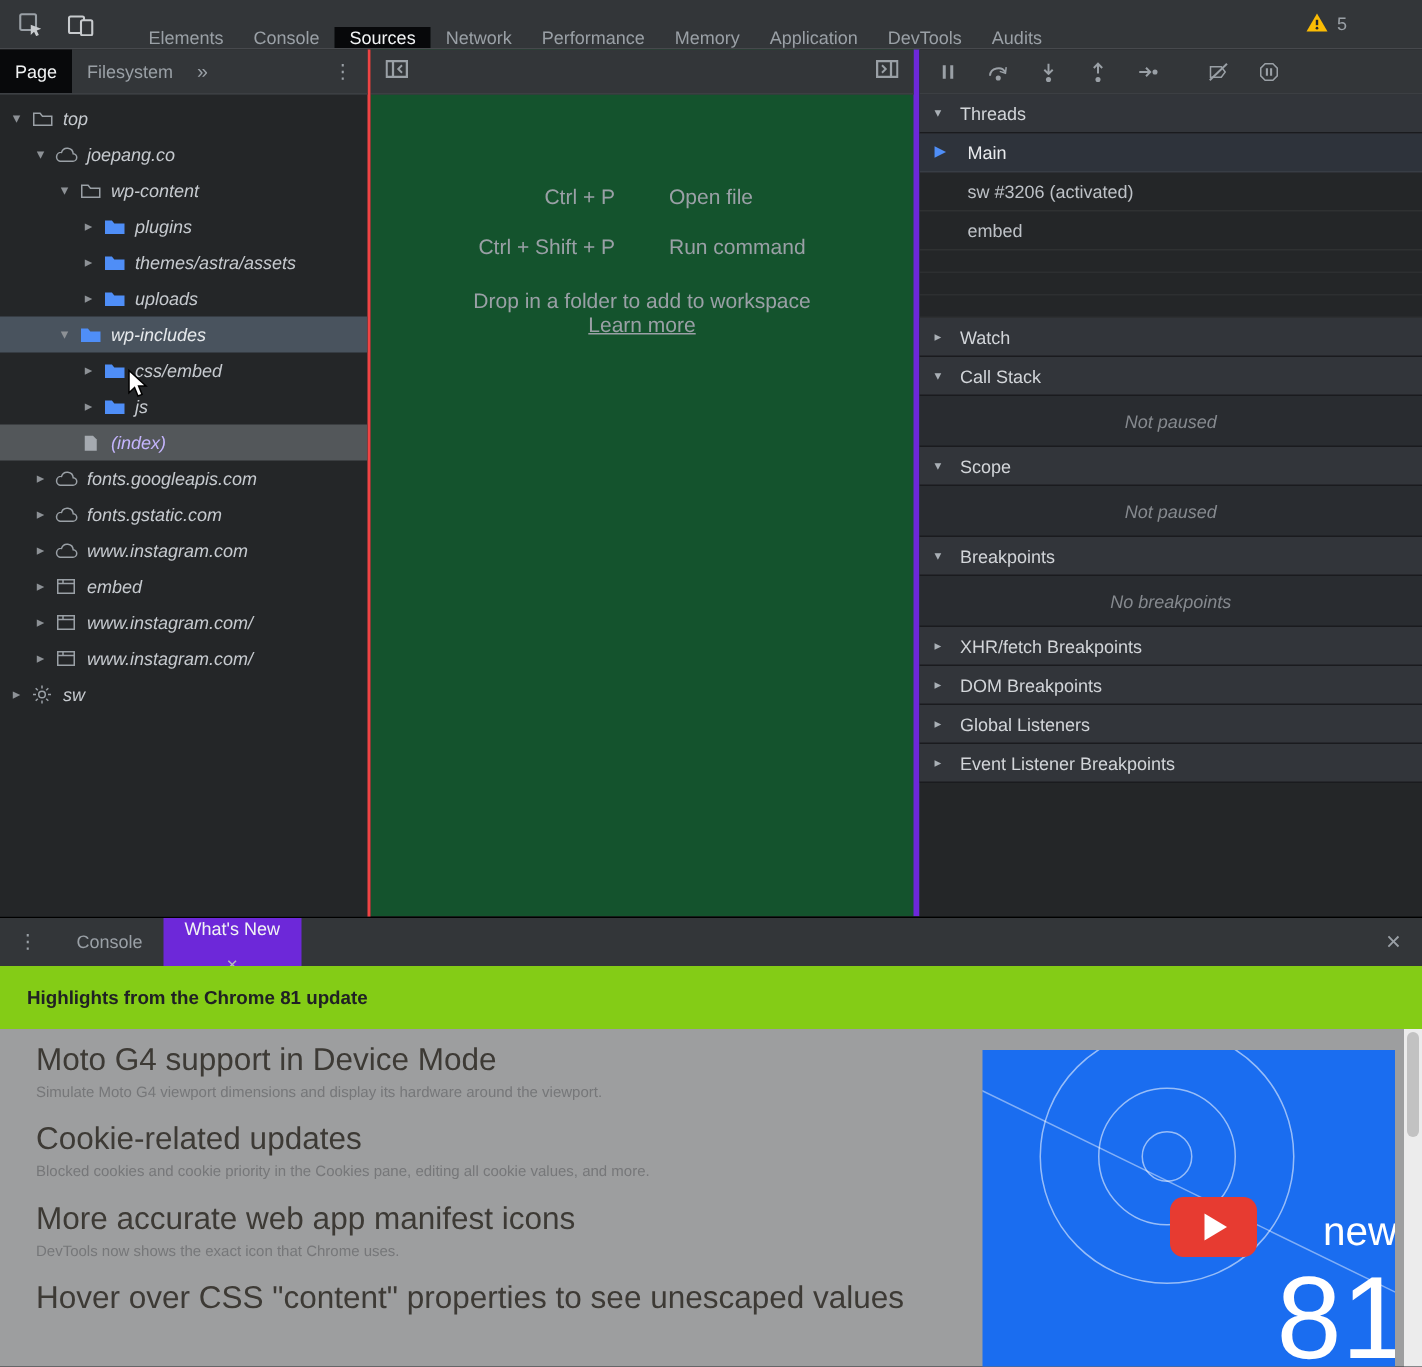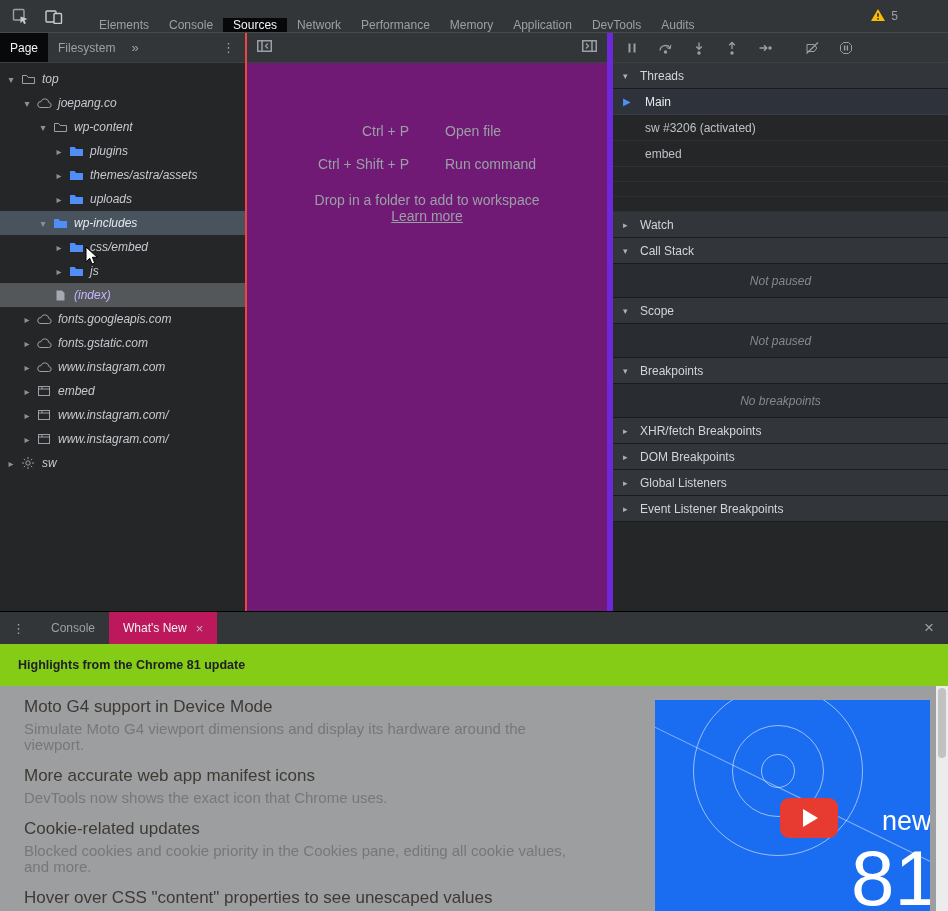--- a/index.html
+++ b/index.html
@@ -31,21 +31,21 @@
   .tree-row{height:24px;display:flex;align-items:center;white-space:nowrap;}
   .tree-row.selected{background:#49535e;}
   .tree-row.selected .tree-label{color:#e6e9ec;}
   .tree-row.highlighted{background:#53575a;}
   .tree-row.highlighted .tree-label{color:#c4b5fd;}
   .twisty{width:14px;flex:none;text-align:center;color:#8d9196;font-size:10px;}
   .tree-icon{width:20px;flex:none;display:flex;align-items:center;justify-content:center;}
   .tree-label{margin-left:4px;color:#c6cacf;font-style:italic;}
   .cursor{position:absolute;left:85px;top:213px;z-index:9;pointer-events:none;}
 
-  .editor-panel{flex:1;display:flex;flex-direction:column;background:#701a75;border-right:6px solid #6d28d9;}
+  .editor-panel{flex:1;display:flex;flex-direction:column;background:#14532d;border-right:4px solid #6d28d9;}
   .editor-topbar{height:30px;flex:none;background:#333639;border-bottom:1px solid #3c3f43;display:flex;align-items:center;justify-content:space-between;padding:0 10px;}
   .placeholder{margin-top:60px;display:flex;flex-direction:column;align-items:center;color:#9aa0a6;font-size:14px;}
   .shortcut-table{display:grid;grid-template-columns:auto auto;column-gap:36px;row-gap:17px;}
   .sc-keys{text-align:right;}
   .sc-action{text-align:left;}
   .drop-hint{margin-top:20px;}
   .learn-more{text-decoration:underline;color:#9aa0a6;cursor:pointer;}
 
   
   .debugger{width:335px;flex:none;background:#242628;display:flex;flex-direction:column;overflow:hidden;}
@@ -60,28 +60,28 @@
   .thread-marker{width:16px;flex:none;font-size:10px;color:#4f8ef7;margin-right:6px;}
   .thread-filler{height:15px;border-bottom:1px solid rgba(255,255,255,.045);}
   .section-empty{height:34px;display:flex;align-items:center;justify-content:center;font-style:italic;color:#85898e;background:#292c30;border-bottom:1px solid #1a1b1e;}
 
   
   .drawer{height:300px;flex:none;border-top:1px solid #000;background:#333639;display:flex;flex-direction:column;}
   .drawer-tabbar{height:32px;flex:none;display:flex;align-items:stretch;background:#333639;}
   .drawer-kebab{display:flex;align-items:center;padding:0 12px;color:#9aa0a6;font-size:13px;}
   #drawer-tabs{display:flex;align-items:stretch;}
   .drawer-tab{display:flex;align-items:center;gap:9px;padding:0 14px;color:#9aa0a6;}
-  .drawer-tab.active{background:#be185d;color:#f1f3f4;}
+  .drawer-tab.active{background:#6d28d9;color:#f1f3f4;flex-direction:column;}
   .tab-close{font-size:13px;color:#b6babf;cursor:pointer;}
   .drawer-close{margin-left:auto;display:flex;align-items:center;padding:0 14px;color:#9aa0a6;font-size:17px;cursor:pointer;}
   .wn-header{height:42px;flex:none;background:#84cc16;color:#202124;font-weight:bold;font-size:12.5px;display:flex;align-items:center;padding:0 18px;}
   .wn-content{flex:1;background:#9d9e9f;position:relative;overflow:hidden;padding-left:24px;}
-  .wn-item-title{font-size:17px;color:#3d3a35;margin-top:13px;line-height:19px;}
+  .wn-item-title{font-size:21px;color:#3d3a35;margin-top:13px;line-height:19px;}
   .wn-item:first-child .wn-item-title{margin-top:11px;}
-  .wn-item-desc{font-size:15px;color:#767779;margin-top:5px;max-width:545px;line-height:16px;}
+  .wn-item-desc{font-size:10px;color:#767779;margin-top:5px;max-width:545px;line-height:16px;}
   .wn-thumb{position:absolute;left:655px;top:14px;width:275px;height:300px;background:#1a6df0;overflow:hidden;}
   .ring{position:absolute;border:1px solid rgba(255,255,255,.55);border-radius:50%;}
   .ring1{width:170px;height:170px;left:38px;top:-14px;}
   .ring2{width:92px;height:92px;left:77px;top:25px;}
   .ring3{width:34px;height:34px;left:106px;top:54px;}
   .diag{position:absolute;width:340px;height:1px;background:rgba(255,255,255,.45);left:-30px;top:95px;transform:rotate(26deg);}
   .play-btn{position:absolute;left:125px;top:98px;width:58px;height:40px;background:#e73b31;border-radius:9px;display:flex;align-items:center;justify-content:center;}
   .play-tri{width:0;height:0;border-left:15px solid #fff;border-top:9px solid transparent;border-bottom:9px solid transparent;margin-left:3px;}
   .wn-new{position:absolute;left:227px;top:106px;color:#fff;font-size:27px;}
   .wn-number{position:absolute;left:196px;top:138px;color:#fff;font-size:78px;line-height:80px;}
@@ -449,26 +449,26 @@
       <span class="drawer-close">×</span>
     </div>
     <div class="wn-header">Highlights from the Chrome 81 update</div>
     <div class="wn-content">
       <div id="wn-items">
           <div class="wn-item">
             <div class="wn-item-title">Moto G4 support in Device Mode</div>
             <div class="wn-item-desc">Simulate Moto G4 viewport dimensions and display its hardware around the viewport.</div>
           </div>
           <div class="wn-item">
+            <div class="wn-item-title">Cookie-related updates</div>
+            <div class="wn-item-desc">Blocked cookies and cookie priority in the Cookies pane, editing all cookie values, and more.</div>
+          </div>
+          <div class="wn-item">
             <div class="wn-item-title">More accurate web app manifest icons</div>
             <div class="wn-item-desc">DevTools now shows the exact icon that Chrome uses.</div>
-          </div>
-          <div class="wn-item">
-            <div class="wn-item-title">Cookie-related updates</div>
-            <div class="wn-item-desc">Blocked cookies and cookie priority in the Cookies pane, editing all cookie values, and more.</div>
           </div>
           <div class="wn-item">
             <div class="wn-item-title">Hover over CSS "content" properties to see unescaped values</div>
           </div>
         </div>
       <div class="wn-thumb">
         <div class="ring ring1"></div>
         <div class="ring ring2"></div>
         <div class="ring ring3"></div>
         <div class="diag"></div>

